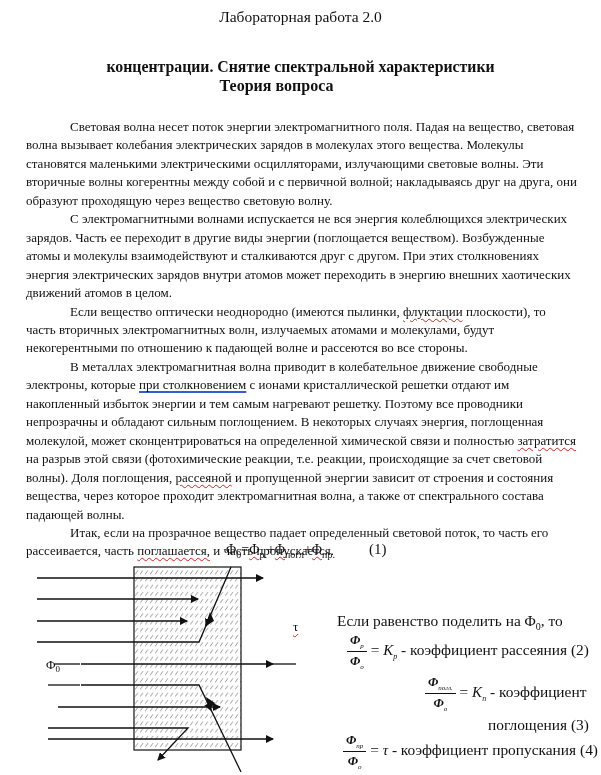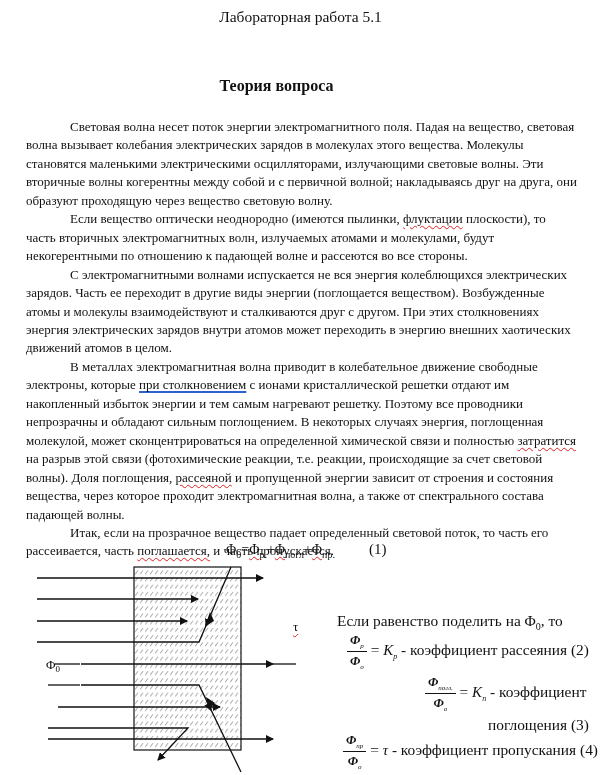--- a/index.html
+++ b/index.html
@@ -23,30 +23,31 @@
   .frac .d { padding-top: 1px; }
   .frac sub { font-size: 7px; font-weight: normal; }
   .kk { font-style: italic; font-size: 15px; }
   .kk sub { font-size: 8px; }
 </style>
 </head>
 <body>
 
 <div class="page">
 
-  <div class="lab-title">Лабораторная работа 5.1</div>
+  <div class="lab-title">Лабораторная работа 2.0</div>
   <div class="main-title">
     <br>
+    <span>концентрации. Снятие спектральной характеристики</span>
   </div>
   <div class="sub-title">Теория вопроса</div>
 
   <div class="body-text">
     <p>Световая волна несет поток энергии электромагнитного поля. Падая на вещество, световая волна вызывает колебания электрических зарядов в молекулах этого вещества. Молекулы становятся маленькими электрическими осцилляторами, излучающими световые волны. Эти вторичные волны когерентны между собой и с первичной волной; накладываясь друг на друга, они образуют проходящую через вещество световую волну.</p>
+    <p>С электромагнитными волнами испускается не вся энергия колеблющихся электрических зарядов. Часть ее переходит в другие виды энергии (поглощается веществом). Возбужденные атомы и молекулы взаимодействуют и сталкиваются друг с другом. При этих столкновениях энергия электрических зарядов внутри атомов может переходить в энергию внешних хаотических движений атомов в целом.</p>
     <p><span>Если вещество оптически неоднородно (имеются пылинки, </span><span class="sq">флуктации</span><span> плоскости), то часть вторичных электромагнитных волн, излучаемых атомами и молекулами, будут некогерентными по отношению к падающей волне и рассеются во все стороны.</span></p>
-    <p>С электромагнитными волнами испускается не вся энергия колеблющихся электрических зарядов. Часть ее переходит в другие виды энергии (поглощается веществом). Возбужденные атомы и молекулы взаимодействуют и сталкиваются друг с другом. При этих столкновениях энергия электрических зарядов внутри атомов может переходить в энергию внешних хаотических движений атомов в целом.</p>
     <p><span>В металлах электромагнитная волна приводит в колебательное движение свободные электроны, которые </span><span class="bl">при столкновением</span><span> с ионами кристаллической решетки отдают им накопленный избыток энергии и тем самым нагревают решетку. Поэтому все проводники непрозрачны и обладают сильным поглощением. В некоторых случаях энергия, поглощенная молекулой, может сконцентрироваться на определенной химической связи и полностью </span><span class="sq">затратится</span><span> на разрыв этой связи (фотохимические реакции, т.е. реакции, происходящие за счет световой волны). Доля поглощения, </span><span class="sq">рассеяной</span><span> и пропущенной энергии зависит от строения и состояния вещества, через которое проходит электромагнитная волна, а также от спектрального состава падающей волны.</span></p>
     <p><span>Итак, если на прозрачное вещество падает определенный световой поток, то часть его рассеивается, часть </span><span class="sq">поглашается,</span><span> и часть пропускается.</span></p>
   </div>
 
   <div class="eq1">
     <span>Φ</span><sub>0</sub><span>=</span><span class="sq"><span>Φ</span><sub>р.</sub></span><span>+</span><span class="sq"><span>Φ</span><sub>погл</sub></span><span>+</span><span class="sq"><span>Φ</span><sub>пр.</sub></span><span class="num">(1)</span>
   </div>
 
   <svg class="diagram" width="330" height="220" viewBox="0 0 330 220">
     <defs>

